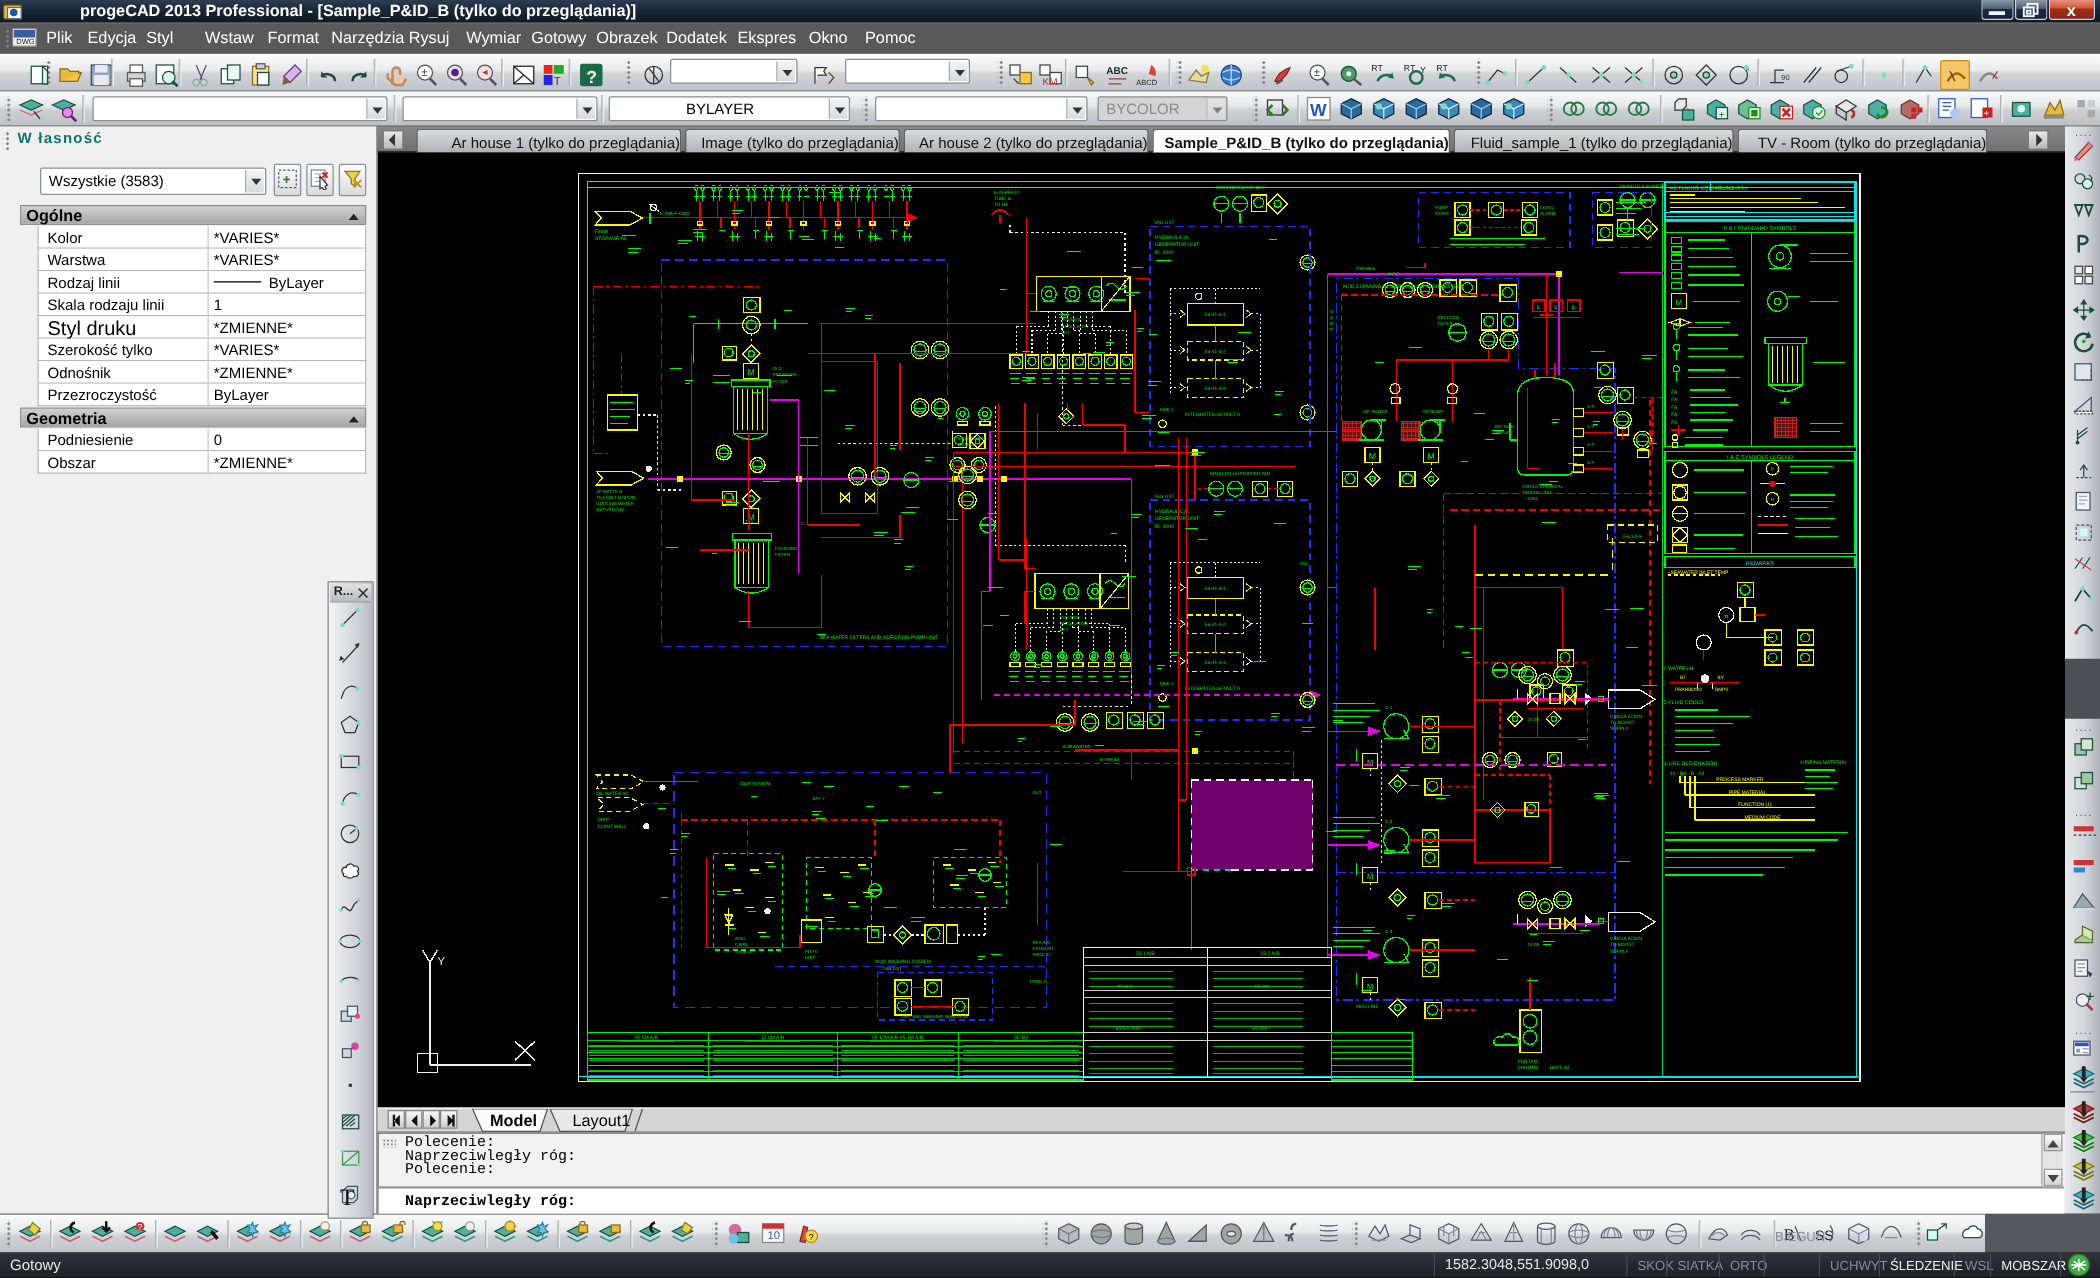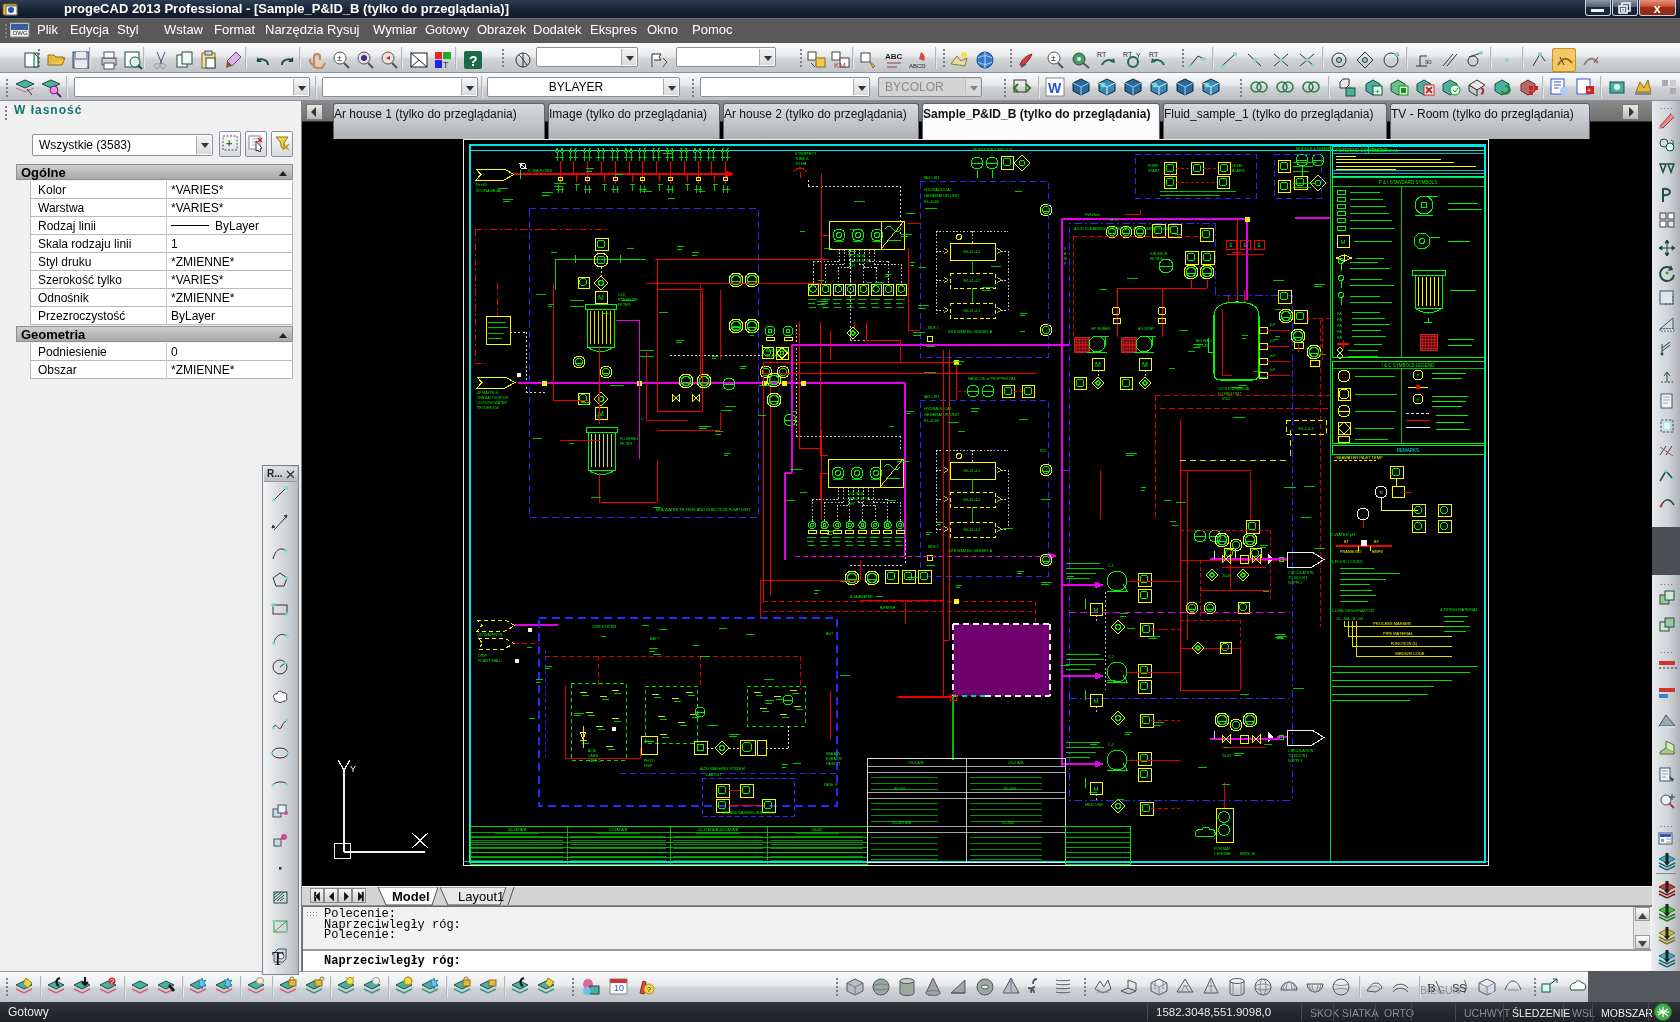--- a/index.html
+++ b/index.html
@@ -17,23 +17,23 @@
  border-bottom:1px solid #8e9297;}
 .combo{position:absolute;height:20px;background:#fff;border:1px solid #898f94;border-radius:2px;}
 .combo .arr{position:absolute;right:1px;top:1px;width:15px;height:16px;
  background:linear-gradient(180deg,#f4f4f4,#d8dadd);border-left:1px solid #aaa;}
 .combo .arr:after{content:"";position:absolute;left:4px;top:7px;border:4px solid transparent;border-top:5px solid #333;}
 .grip{position:absolute;width:5px;background-image:radial-gradient(circle,#7c8084 1px,transparent 1.2px);background-size:4px 4px;background-position:1px 1px;}
 .vsep{position:absolute;width:2px;background:linear-gradient(90deg,#9a9ea3,#fff);}
 .leftpanel{left:0;top:101px;width:302px;height:870px;background:#f0f0f0;border-right:1px solid #808080;}
 .paneltitle{left:14px;top:2px;font-size:12px;font-weight:bold;color:#0f766e;letter-spacing:1px;}
 .tabbar{left:302px;top:101px;width:1350px;height:21px;background:linear-gradient(180deg,#8a8a8a,#6f6f6f);border-bottom:1px solid #333;}
-.tab{position:absolute;top:103px;height:36px;background:linear-gradient(180deg,#d9dcdf,#aeb2b6);
+.tab{position:absolute;top:103px;height:19px;background:linear-gradient(180deg,#d9dcdf,#aeb2b6);
  border:1px solid #5e6165;border-bottom:none;border-radius:3px 3px 0 0;color:#111;font-size:12px;
- text-align:left;padding-top:3px;}
+ text-align:right;padding-top:3px;}
 .tab.active{background:#fcfcfc;font-weight:bold;}
 .rstrip{left:1652px;top:101px;width:28px;height:870px;background:linear-gradient(90deg,#e8eaec,#cfd3d7 60%,#aeb2b6);}
 .modelbar{left:302px;top:886px;width:1350px;height:20px;background:#d4d4d4;border-top:1px solid #f5f5f5;border-bottom:1px solid #909090;}
 .navbtn{position:absolute;top:888px;width:14px;height:15px;background:linear-gradient(180deg,#f8f8f8,#d0d0d0);border:1px solid #8a8a8a;color:#000;font-size:8px;text-align:center;line-height:14px;}
 .cmdarea{left:302px;top:906px;width:1350px;height:65px;background:#f1f1f1;border-top:1px solid #6a6a6a;border-left:1px solid #6a6a6a;}
 .cmdtext{position:absolute;left:324px;color:#000;font-family:"Liberation Mono",monospace;font-size:12px;line-height:10.5px;white-space:pre;}
 .bottombar{left:0;top:971px;width:1588px;height:31px;
  background:linear-gradient(180deg,#fbfbfb 0%,#e6e8ea 45%,#d0d3d6 55%,#bfc3c7 100%);
  border-top:1px solid #999;}
 .btcorner{left:1588px;top:971px;width:92px;height:31px;background:#55585c;}
@@ -519,21 +519,21 @@
     <div style="position:absolute;left:135px;top:0;width:1px;height:18px;background:#c8c8c8"></div>
     <div style="position:absolute;left:140px;top:8px;width:38px;height:1px;background:#000"></div>
     <div style="position:absolute;left:184px;top:2px;font-size:12px;color:#000">ByLayer</div>
   </div>
 <div class="abs" style="left:30px;top:235px;width:263px;height:18px;background:#fff;border:1px solid #b8b8b8;border-top:none">
     <div style="position:absolute;left:7px;top:2px;font-size:12px;color:#000">Skala rodzaju linii</div>
     <div style="position:absolute;left:135px;top:0;width:1px;height:18px;background:#c8c8c8"></div>
     <div style="position:absolute;left:140px;top:2px;font-size:12px;color:#000">1</div>
   </div>
 <div class="abs" style="left:30px;top:253px;width:263px;height:18px;background:#fff;border:1px solid #b8b8b8;border-top:none">
-    <div style="position:absolute;left:7px;top:2px;font-size:12px;color:#000">Styl druku</div>
+    <div style="position:absolute;left:7px;top:2px;font-size:16px;color:#000">Styl druku</div>
     <div style="position:absolute;left:135px;top:0;width:1px;height:18px;background:#c8c8c8"></div>
     <div style="position:absolute;left:140px;top:2px;font-size:12px;color:#000">*ZMIENNE*</div>
   </div>
 <div class="abs" style="left:30px;top:271px;width:263px;height:18px;background:#fff;border:1px solid #b8b8b8;border-top:none">
     <div style="position:absolute;left:7px;top:2px;font-size:12px;color:#000">Szerokość tylko</div>
     <div style="position:absolute;left:135px;top:0;width:1px;height:18px;background:#c8c8c8"></div>
     <div style="position:absolute;left:140px;top:2px;font-size:12px;color:#000">*VARIES*</div>
   </div>
 <div class="abs" style="left:30px;top:289px;width:263px;height:18px;background:#fff;border:1px solid #b8b8b8;border-top:none">
     <div style="position:absolute;left:7px;top:2px;font-size:12px;color:#000">Odnośnik</div>

